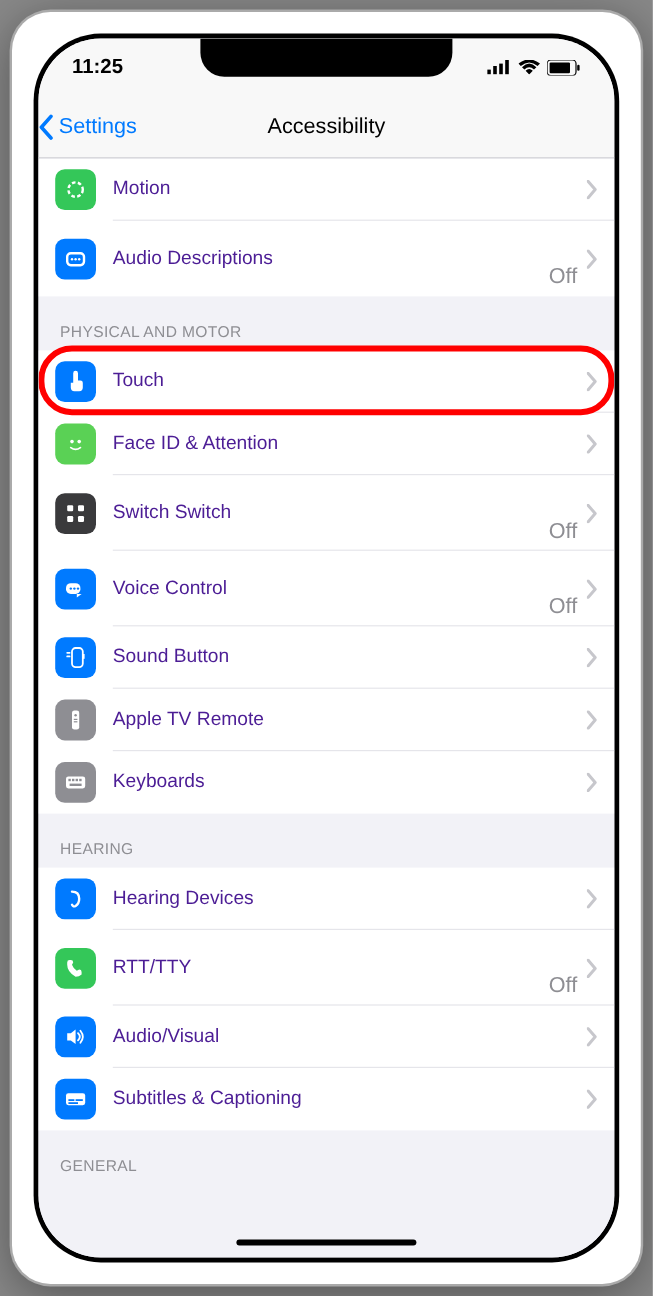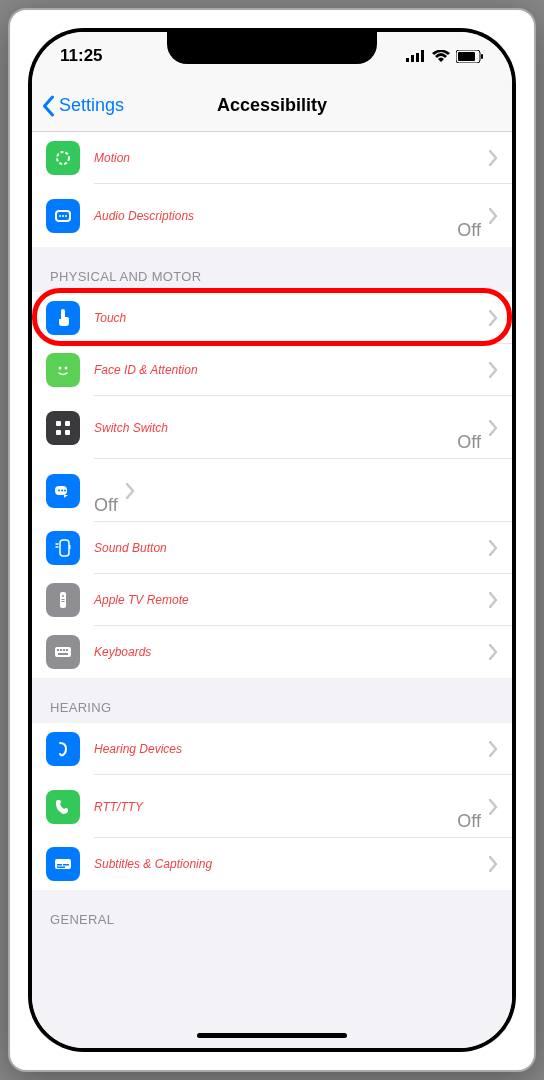--- a/index.html
+++ b/index.html
@@ -8,21 +8,21 @@
       background: #888;
       display: flex;
       justify-content: center;
       align-items: center;
       min-height: 1080px;
     }
     .phone-frame {
       width: 524px;
       height: 1060px;
       background: #fff;
-      border-radius: 16px;
+      border-radius: 32px;
       padding: 18px;
       box-shadow: 0 0 0 2px #aaa, 0 8px 40px rgba(0,0,0,0.4);
       position: relative;
     }
     .phone-inner {
       width: 100%;
       height: 100%;
       background: #000;
       border-radius: 56px;
       padding: 4px;
@@ -75,29 +75,28 @@
       background: #f8f8f8;
       border-bottom: 1px solid #d1d1d6;
       position: relative;
       flex-shrink: 0;
     }
     .back-btn {
       display: flex;
       align-items: center;
       color: #007aff;
       font-size: 18px;
-      padding-left: 10px;
       gap: 4px;
     }
     .nav-title {
       position: absolute;
       left: 50%;
       transform: translateX(-50%);
       font-size: 18px;
-      font-weight: 700;
+      font-weight: 400;
     }
     .content {
       flex: 1;
       overflow-y: auto;
       background: #f2f2f7;
     }
     .section-header {
       font-size: 13px;
       color: #8e8e93;
       padding: 22px 18px 8px 18px;
@@ -129,23 +128,22 @@
       border-radius: 8px;
       margin-right: 14px;
       flex-shrink: 0;
       display: flex;
       align-items: center;
       justify-content: center;
       color: #fff;
     }
     .row-label {
       flex: 1;
-      font-size: 12px;
-      color: #ef4444;
-      font-style: italic;
+      font-size: 16px;
+      color: #4c1d95;
     }
     .row-value {
       font-size: 18px;
       color: #8e8e93;
       margin-right: 8px;
       margin-top: 30px;
     }
     .chevron {
       color: #c7c7cc;
       display: flex;
@@ -300,20 +298,21 @@
             <div class="row">
               <div class="row-icon ic-blue">
                 <svg width="20" height="20" viewBox="0 0 20 20">
                   <rect x="2" y="5" width="12" height="9" rx="4" fill="#fff"></rect>
                   <path d="M11 14 L11 17 L15 14" fill="#fff"></path>
                   <circle cx="6" cy="9.5" r="1" fill="#007aff"></circle>
                   <circle cx="9" cy="9.5" r="1" fill="#007aff"></circle>
                   <circle cx="12" cy="9.5" r="1" fill="#007aff"></circle>
                 </svg>
               </div>
+              <div class="row-label">Voice Control</div>
               <div class="row-value">Off</div>
               <div class="chevron">
                 <svg width="9" height="16" viewBox="0 0 9 16">
                   <path d="M1 1 L7 8 L1 15" stroke="#c7c7cc" stroke-width="2.5" fill="none" stroke-linecap="round" stroke-linejoin="round"></path>
                 </svg>
               </div>
             </div>
             <div class="row">
               <div class="row-icon ic-blue">
                 <svg width="20" height="20" viewBox="0 0 20 20">
@@ -390,20 +389,34 @@
               <div class="row-value">Off</div>
               <div class="chevron">
                 <svg width="9" height="16" viewBox="0 0 9 16">
                   <path d="M1 1 L7 8 L1 15" stroke="#c7c7cc" stroke-width="2.5" fill="none" stroke-linecap="round" stroke-linejoin="round"></path>
                 </svg>
               </div>
             </div>
             <div class="row">
               <div class="row-icon ic-blue">
                 <svg width="20" height="20" viewBox="0 0 20 20">
+                  <path d="M3 7 L6 7 L10 4 L10 16 L6 13 L3 13 Z" fill="#fff"></path>
+                  <path d="M12 7 Q15 10 12 13 M14 5 Q18 10 14 15" stroke="#fff" stroke-width="1.5" fill="none" stroke-linecap="round"></path>
+                </svg>
+              </div>
+              <div class="row-label">Audio/Visual</div>
+              <div class="chevron">
+                <svg width="9" height="16" viewBox="0 0 9 16">
+                  <path d="M1 1 L7 8 L1 15" stroke="#c7c7cc" stroke-width="2.5" fill="none" stroke-linecap="round" stroke-linejoin="round"></path>
+                </svg>
+              </div>
+            </div>
+            <div class="row">
+              <div class="row-icon ic-blue">
+                <svg width="20" height="20" viewBox="0 0 20 20">
                   <rect x="2" y="5" width="16" height="10" rx="2" fill="#fff"></rect>
                   <rect x="4" y="10" width="5" height="1.5" fill="#007aff"></rect>
                   <rect x="10" y="10" width="6" height="1.5" fill="#007aff"></rect>
                   <rect x="4" y="12.5" width="8" height="1.5" fill="#007aff"></rect>
                 </svg>
               </div>
               <div class="row-label">Subtitles &amp; Captioning</div>
               <div class="chevron">
                 <svg width="9" height="16" viewBox="0 0 9 16">
                   <path d="M1 1 L7 8 L1 15" stroke="#c7c7cc" stroke-width="2.5" fill="none" stroke-linecap="round" stroke-linejoin="round"></path>

